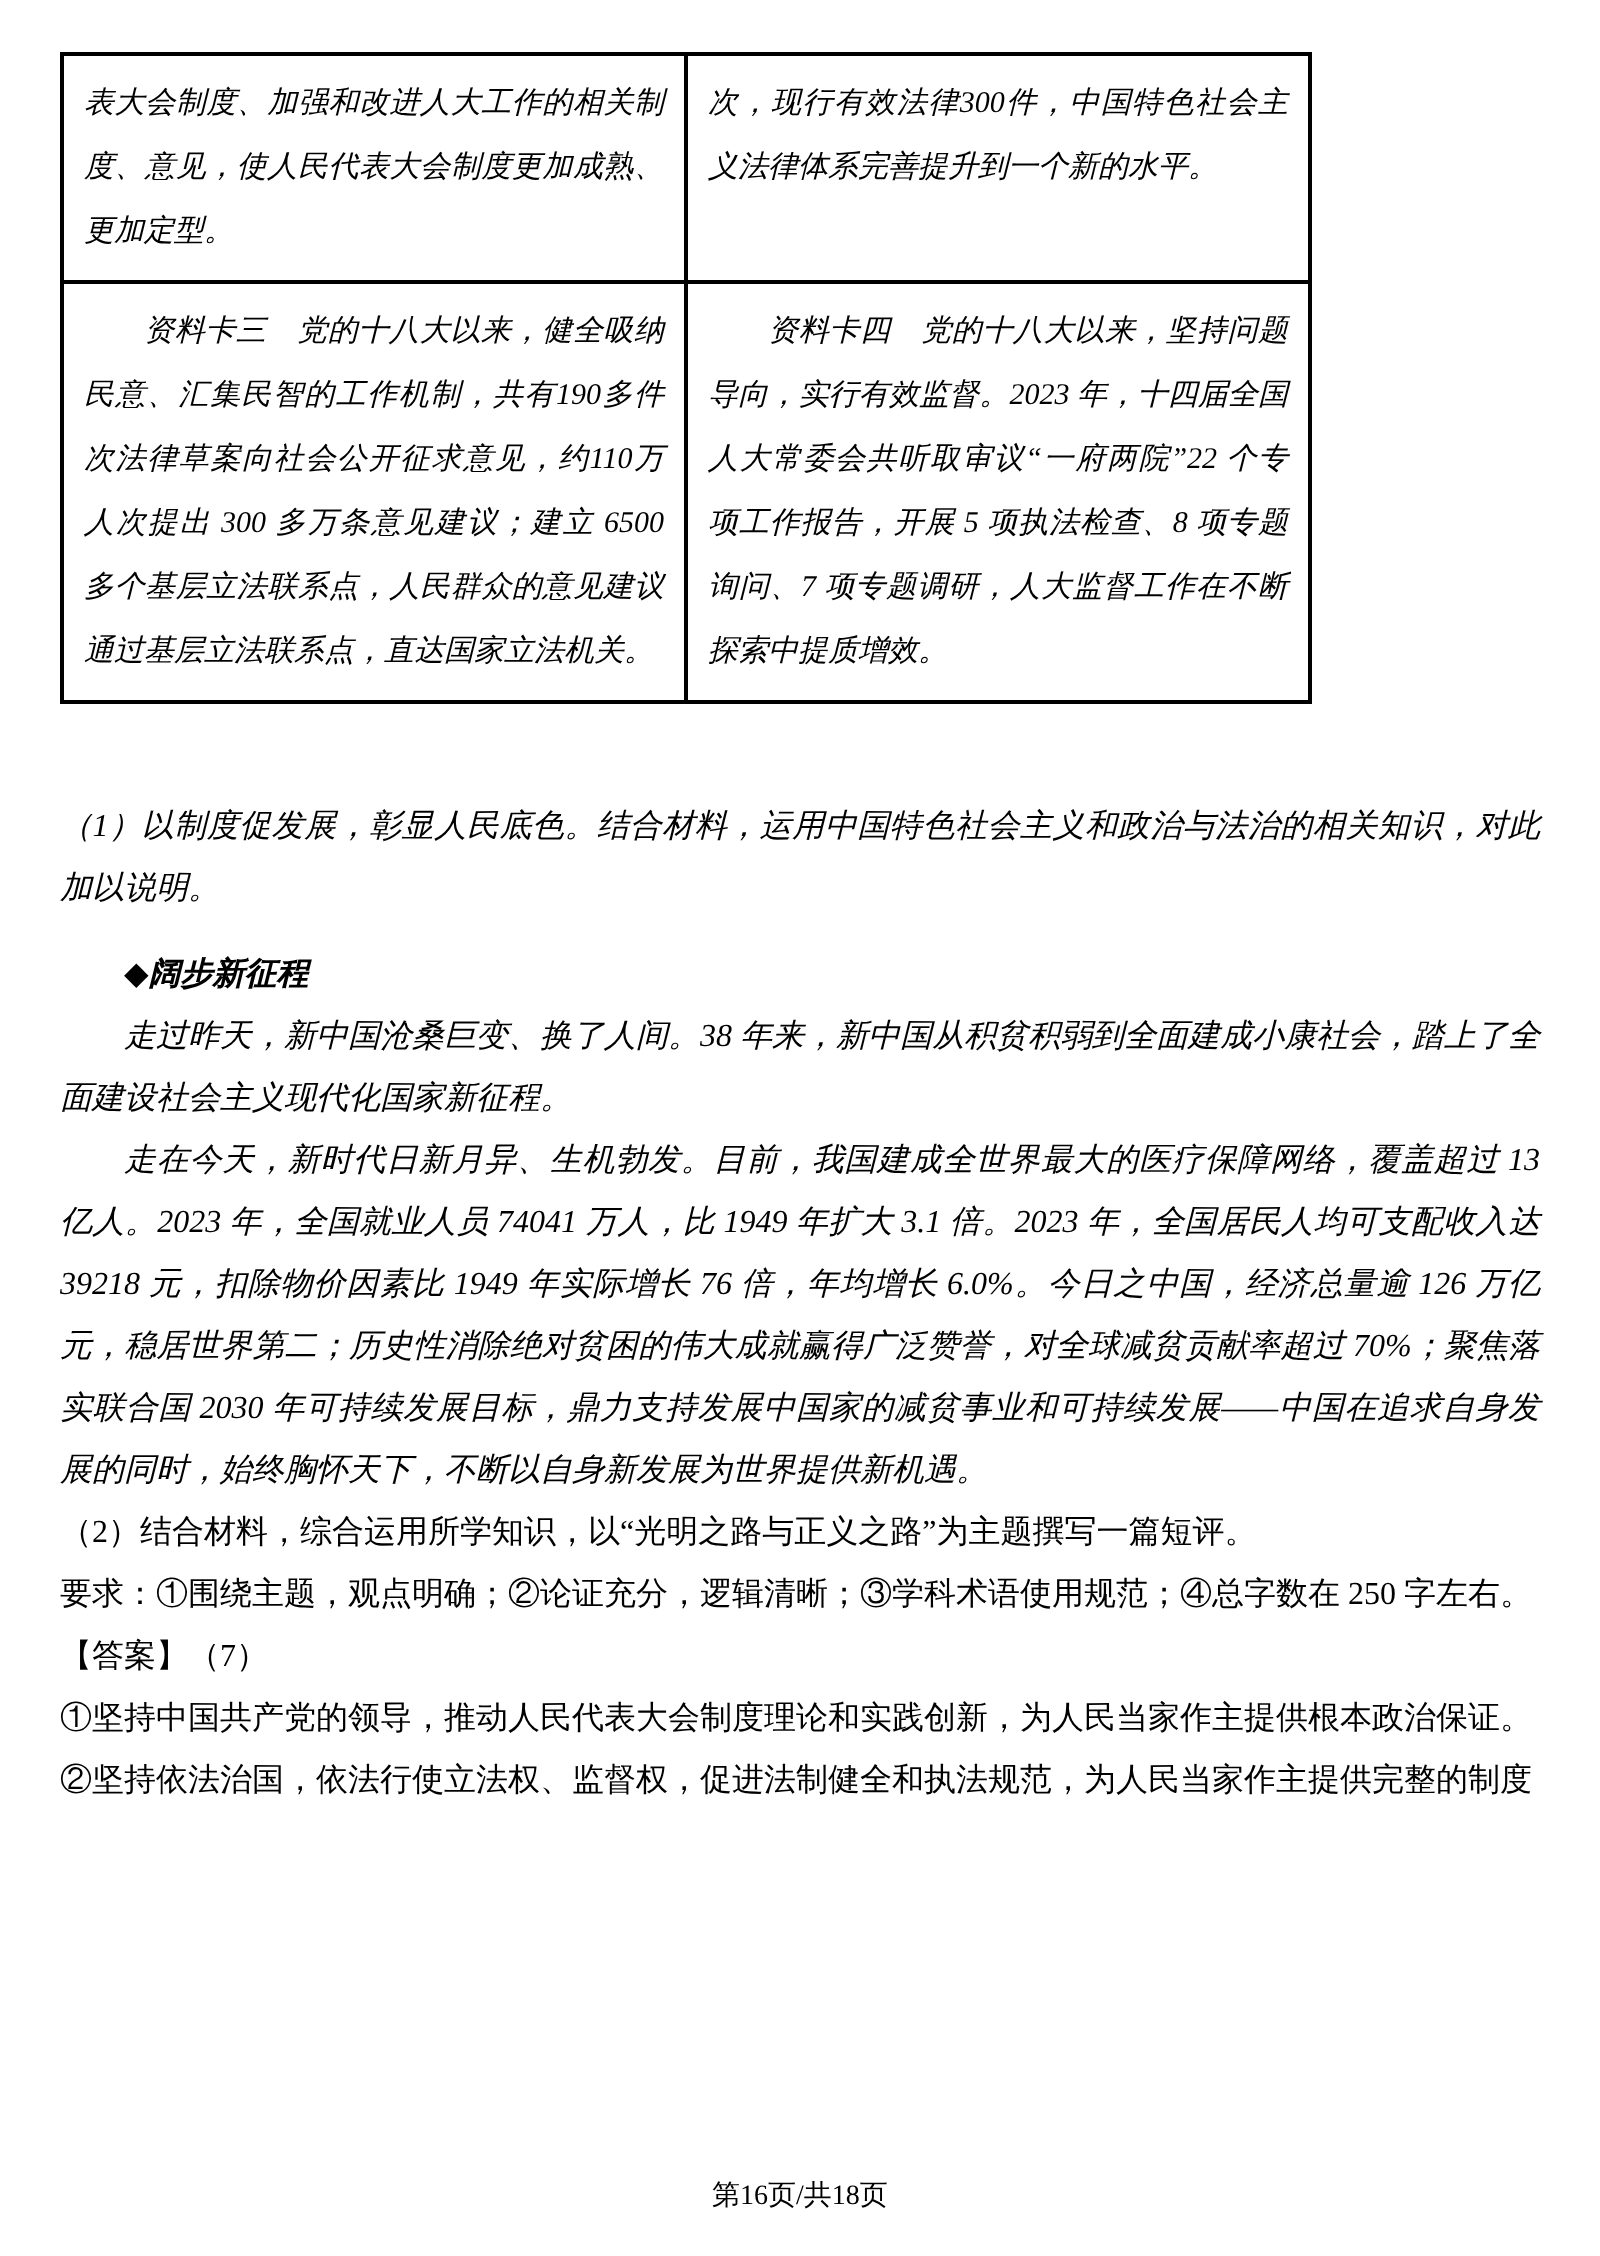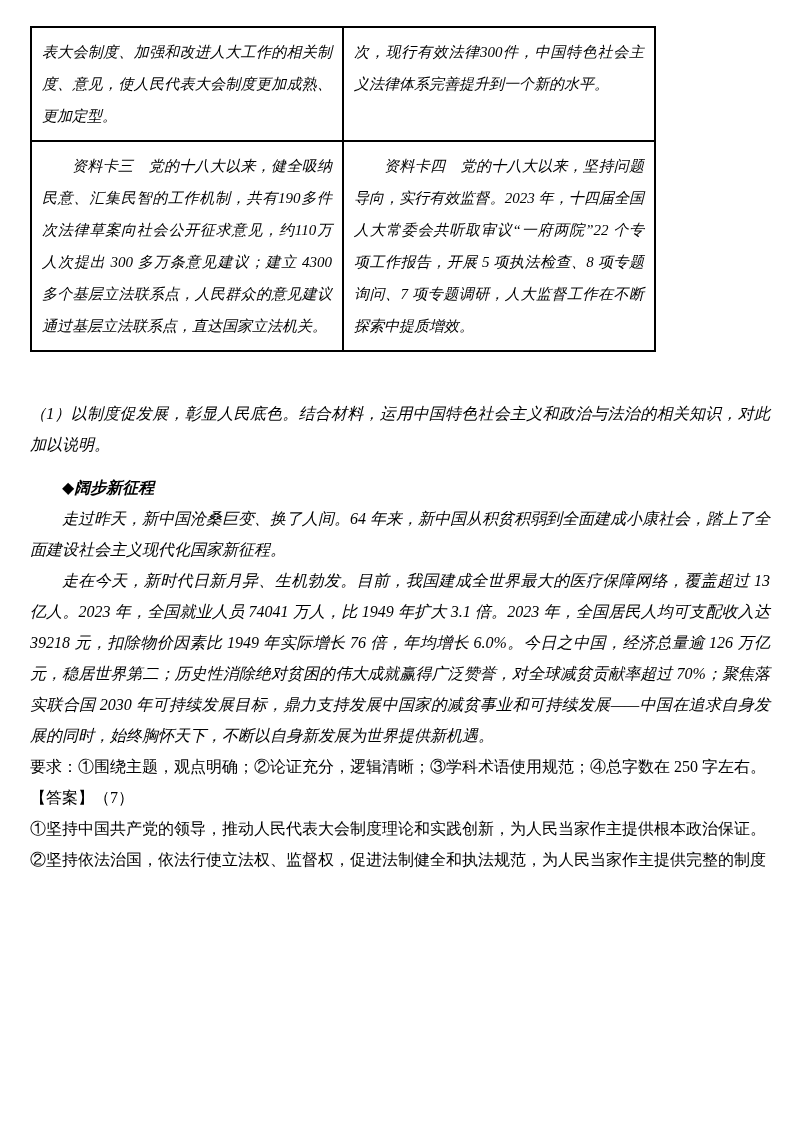--- a/index.html
+++ b/index.html
@@ -85,34 +85,38 @@
       <tr>
         <td>
           <p class="cell-text">表大会制度、加强和改进人大工作的相关制度、意见，使人民代表大会制度更加成熟、更加定型。</p>
         </td>
         <td>
           <p class="cell-text">次，现行有效法律300件，中国特色社会主义法律体系完善提升到一个新的水平。</p>
         </td>
       </tr>
       <tr>
         <td>
-          <p class="cell-text indent">资料卡三　党的十八大以来，健全吸纳民意、汇集民智的工作机制，共有190多件次法律草案向社会公开征求意见，约110万人次提出 300 多万条意见建议；建立 4300 多个基层立法联系点，人民群众的意见建议通过基层立法联系点，直达国家立法机关。</p>
+          <p class="cell-text indent">资料卡三　党的十八大以来，健全吸纳民意、汇集民智的工作机制，共有190多件次法律草案向社会公开征求意见，约110万人次提出 300 多万条意见建议；建立 6500 多个基层立法联系点，人民群众的意见建议通过基层立法联系点，直达国家立法机关。</p>
         </td>
         <td>
           <p class="cell-text indent">资料卡四　党的十八大以来，坚持问题导向，实行有效监督。2023 年，十四届全国人大常委会共听取审议“一府两院”22 个专项工作报告，开展 5 项执法检查、8 项专题询问、7 项专题调研，人大监督工作在不断探索中提质增效。</p>
         </td>
       </tr>
     </tbody>
   </table>
 
   <div class="doc-body">
     <p class="para q1">（1）以制度促发展，彰显人民底色。结合材料，运用中国特色社会主义和政治与法治的相关知识，对此加以说明。</p>
     <p class="para kai indent bold">◆阔步新征程</p>
-    <p class="para kai indent">走过昨天，新中国沧桑巨变、换了人间。64 年来，新中国从积贫积弱到全面建成小康社会，踏上了全面建设社会主义现代化国家新征程。</p>
+    <p class="para kai indent">走过昨天，新中国沧桑巨变、换了人间。38 年来，新中国从积贫积弱到全面建成小康社会，踏上了全面建设社会主义现代化国家新征程。</p>
     <p class="para kai indent">走在今天，新时代日新月异、生机勃发。目前，我国建成全世界最大的医疗保障网络，覆盖超过 13 亿人。2023 年，全国就业人员 74041 万人，比 1949 年扩大 3.1 倍。2023 年，全国居民人均可支配收入达 39218 元，扣除物价因素比 1949 年实际增长 76 倍，年均增长 6.0%。今日之中国，经济总量逾 126 万亿元，稳居世界第二；历史性消除绝对贫困的伟大成就赢得广泛赞誉，对全球减贫贡献率超过 70%；聚焦落实联合国 2030 年可持续发展目标，鼎力支持发展中国家的减贫事业和可持续发展——中国在追求自身发展的同时，始终胸怀天下，不断以自身新发展为世界提供新机遇。</p>
+    <p class="para">（2）结合材料，综合运用所学知识，以“光明之路与正义之路”为主题撰写一篇短评。</p>
     <p class="para">要求：①围绕主题，观点明确；②论证充分，逻辑清晰；③学科术语使用规范；④总字数在 250 字左右。</p>
     <p class="para">【答案】（7）</p>
     <p class="para">①坚持中国共产党的领导，推动人民代表大会制度理论和实践创新，为人民当家作主提供根本政治保证。</p>
     <p class="para">②坚持依法治国，依法行使立法权、监督权，促进法制健全和执法规范，为人民当家作主提供完整的制度</p>
   </div>
 
+  <div class="footer">
+    <span>第16页/共18页</span>
+  </div>
 
 </div>
 
 </body></html>

